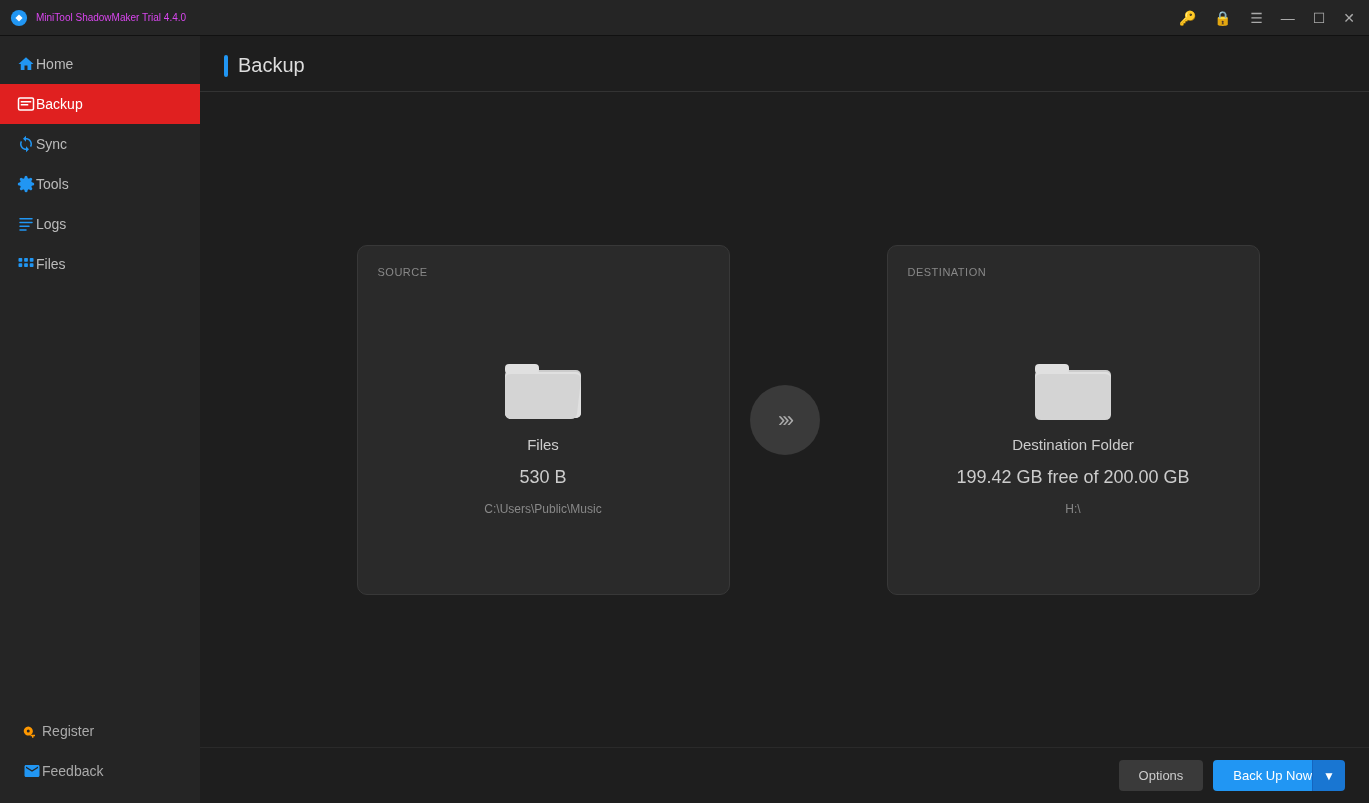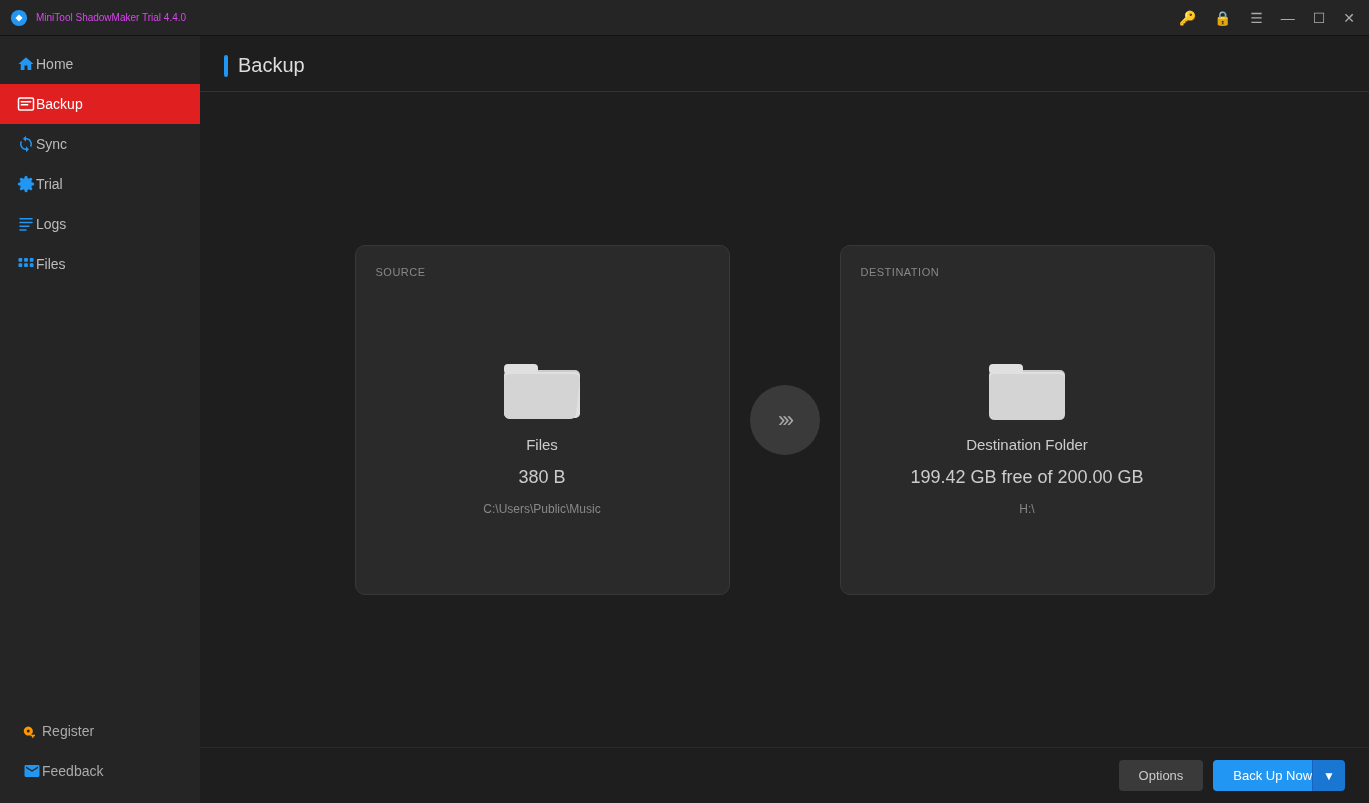--- a/index.html
+++ b/index.html
@@ -155,20 +155,21 @@
       width: 375px;
       height: 350px;
       display: flex;
       flex-direction: column;
       align-items: center;
       justify-content: center;
       cursor: pointer;
       border: 1px solid #383838;
       gap: 6px;
       padding: 20px;
+      margin-left: 47px;
     }
     .card-label {
       font-size: 11px;
       color: #888;
       letter-spacing: 0.5px;
       text-transform: uppercase;
       align-self: flex-start;
       margin-bottom: 10px;
     }
     .card-icon-area {
@@ -324,21 +325,21 @@
       </div>
 
 
       <div class="sidebar-item">
         <span class="icon icon-blue">
           <svg width="18" height="18" viewBox="0 0 24 24" fill="#2196f3">
             <circle cx="12" cy="12" r="3"></circle>
             <path d="M19.4 15a1.65 1.65 0 00.33 1.82l.06.06a2 2 0 010 2.83 2 2 0 01-2.83 0l-.06-.06a1.65 1.65 0 00-1.82-.33 1.65 1.65 0 00-1 1.51V21a2 2 0 01-4 0v-.09A1.65 1.65 0 009 19.4a1.65 1.65 0 00-1.82.33l-.06.06a2 2 0 01-2.83-2.83l.06-.06A1.65 1.65 0 004.68 15a1.65 1.65 0 00-1.51-1H3a2 2 0 010-4h.09A1.65 1.65 0 004.6 9a1.65 1.65 0 00-.33-1.82l-.06-.06a2 2 0 012.83-2.83l.06.06A1.65 1.65 0 009 4.68a1.65 1.65 0 001-1.51V3a2 2 0 014 0v.09a1.65 1.65 0 001 1.51 1.65 1.65 0 001.82-.33l.06-.06a2 2 0 012.83 2.83l-.06.06A1.65 1.65 0 0019.4 9a1.65 1.65 0 001.51 1H21a2 2 0 010 4h-.09a1.65 1.65 0 00-1.51 1z" fill="#2196f3"></path>
           </svg>
         </span>
-        <span>Trial</span>
+        <span>Tools</span>
       </div>
 
       <div class="sidebar-item">
         <span class="icon icon-blue">
           <svg width="18" height="18" viewBox="0 0 24 24" fill="#2196f3">
             <rect x="3" y="4" width="18" height="2" rx="1"></rect>
             <rect x="3" y="9" width="18" height="2" rx="1"></rect>
             <rect x="3" y="14" width="14" height="2" rx="1"></rect>
             <rect x="3" y="19" width="10" height="2" rx="1"></rect>
           </svg>
@@ -395,21 +396,21 @@
           <span class="card-label">SOURCE</span>
           <div class="card-icon-area">
 
             <svg class="folder-icon" viewBox="0 0 80 70">
               <rect x="2" y="18" width="76" height="48" rx="5" fill="#ccc"></rect>
               <rect x="2" y="12" width="34" height="10" rx="4" fill="#e0e0e0"></rect>
               <rect x="2" y="20" width="76" height="46" rx="5" fill="#e0e0e0"></rect>
               <path d="M2 28 Q2 22 8 22 h64 q6 0 6 6 l-4 34 q-1 5-6 5 H8 q-5 0-6-5 Z" fill="#d4d4d4"></path>
             </svg>
             <span class="card-text-primary">Files</span>
-            <span class="card-text-size">380 B</span>
+            <span class="card-text-size">530 B</span>
             <span class="card-text-path">C:\Users\Public\Music</span>
           </div>
         </div>
 
         <div class="arrow-connector">
           <span style="font-size:22px; color:#aaa; letter-spacing:-3px;">›››</span>
         </div>
 
         <div class="backup-card">
           <span class="card-label">DESTINATION</span>

